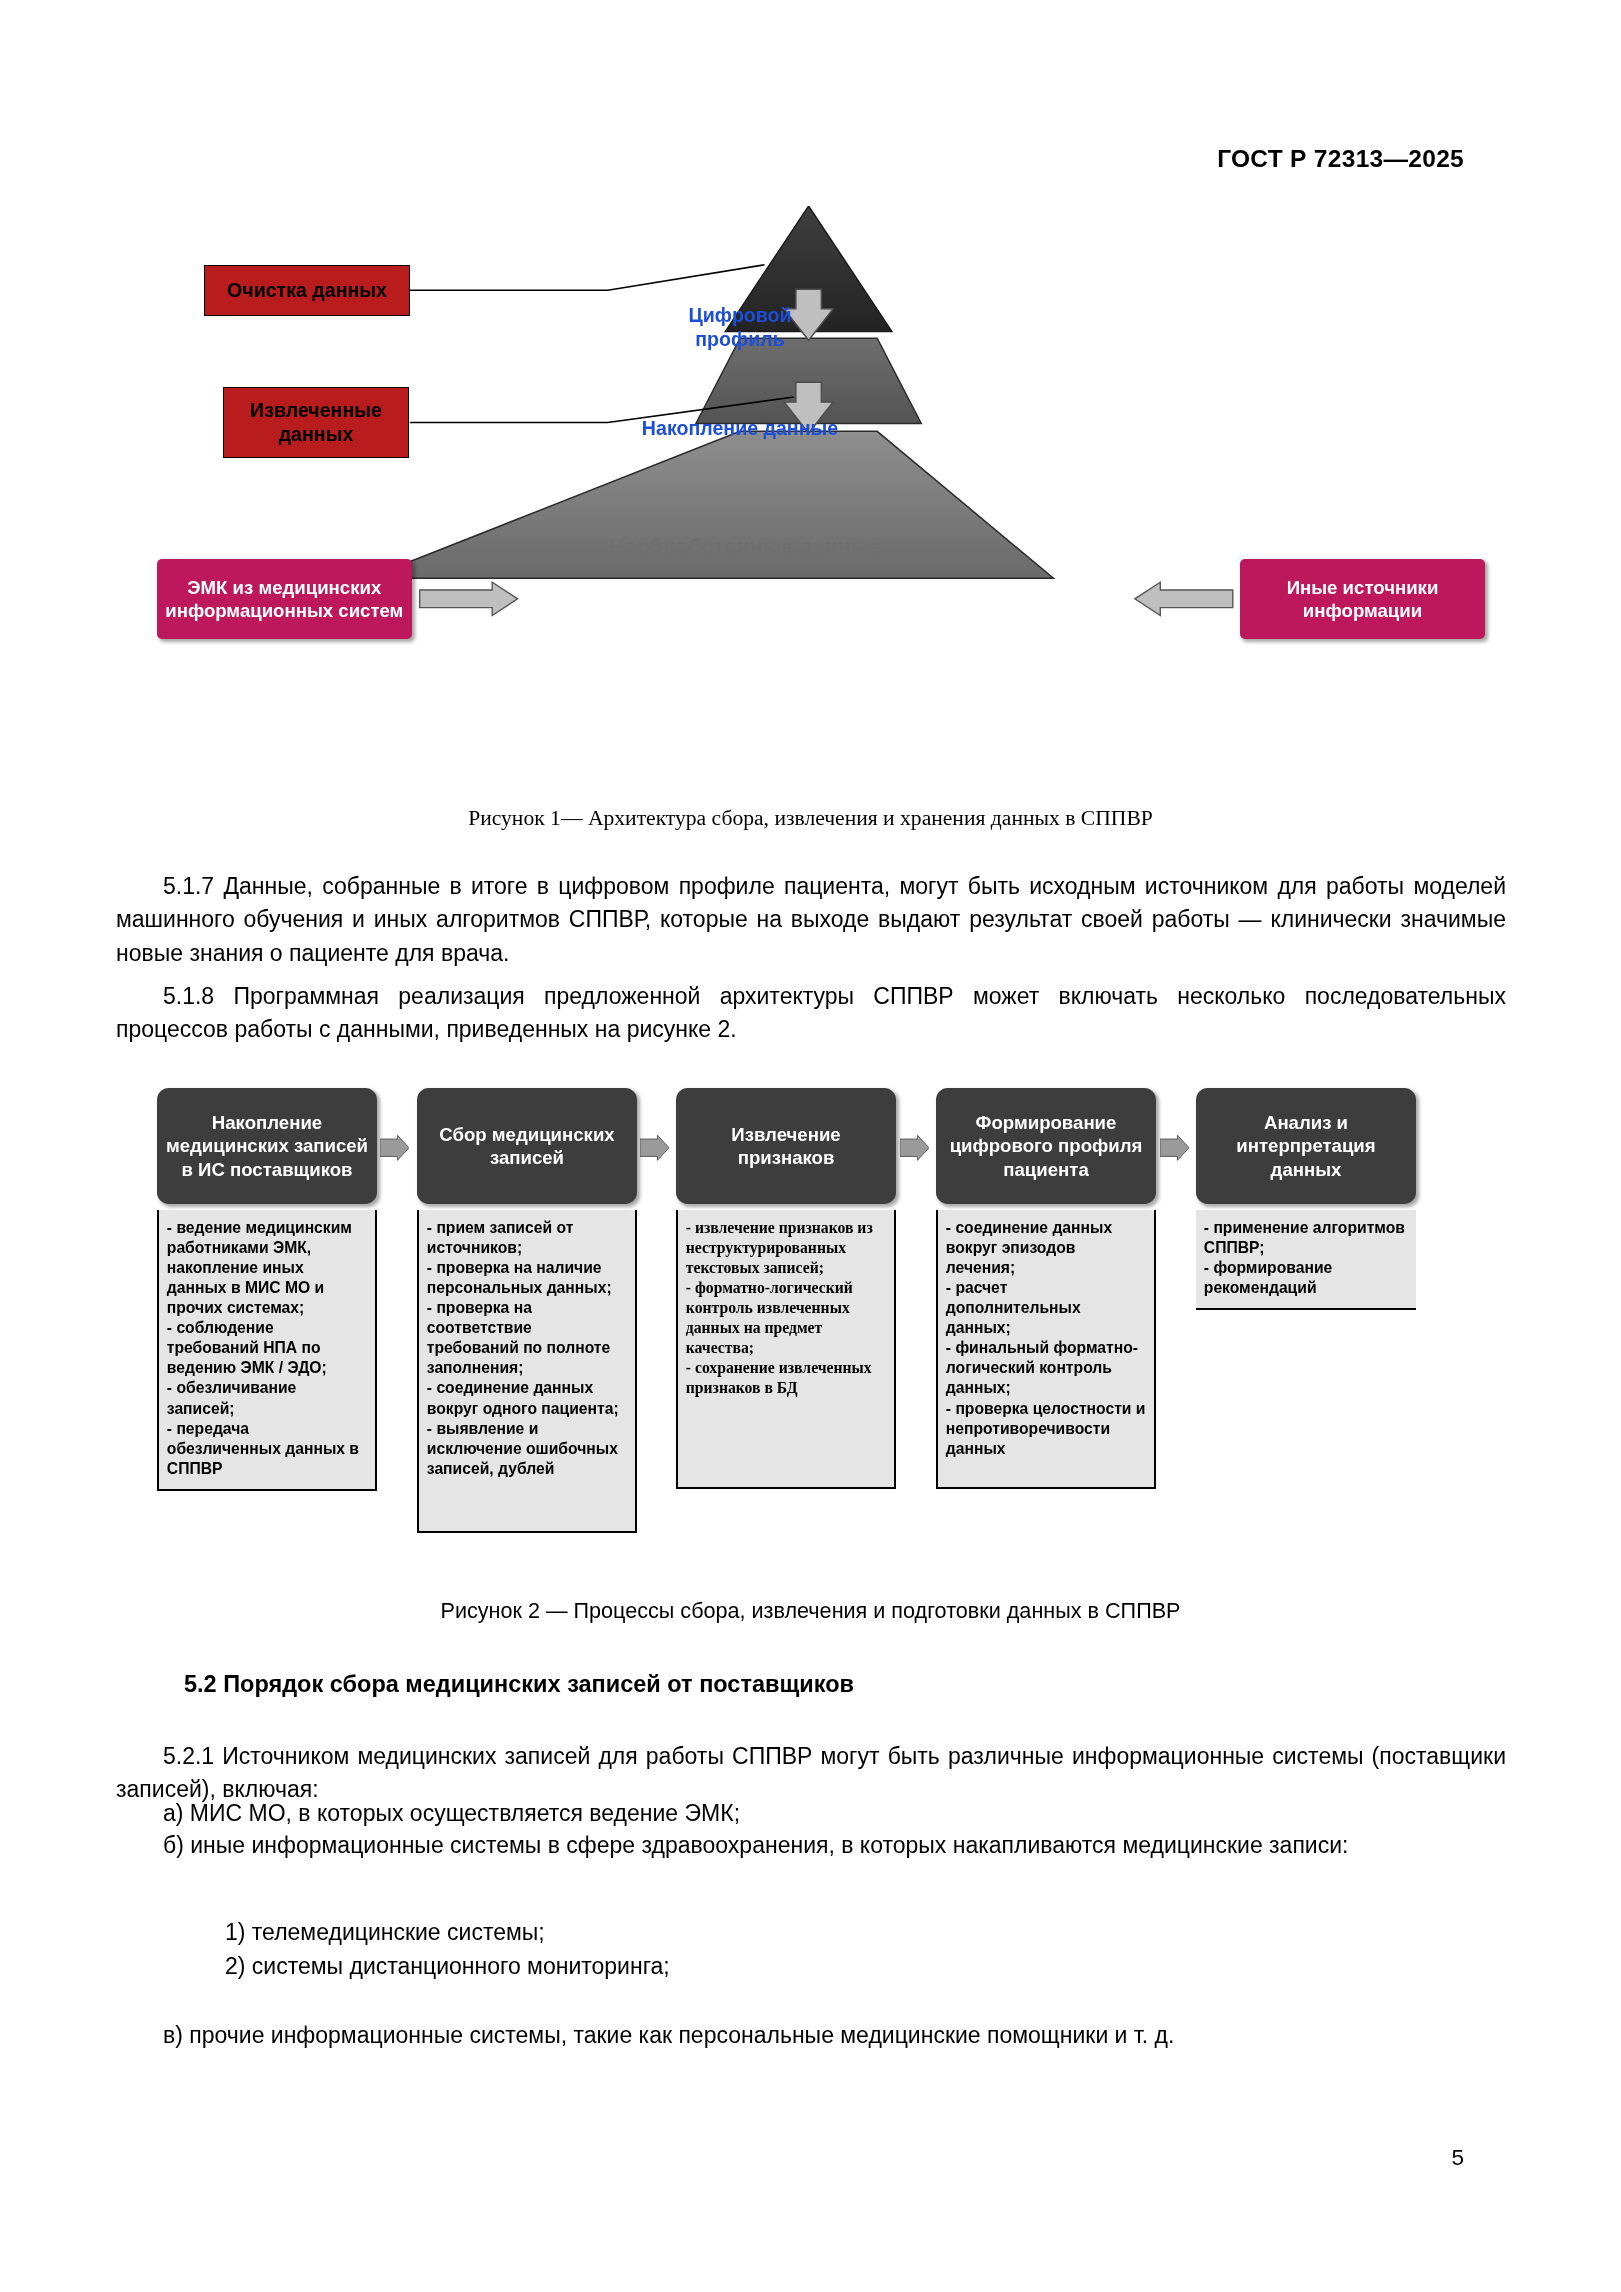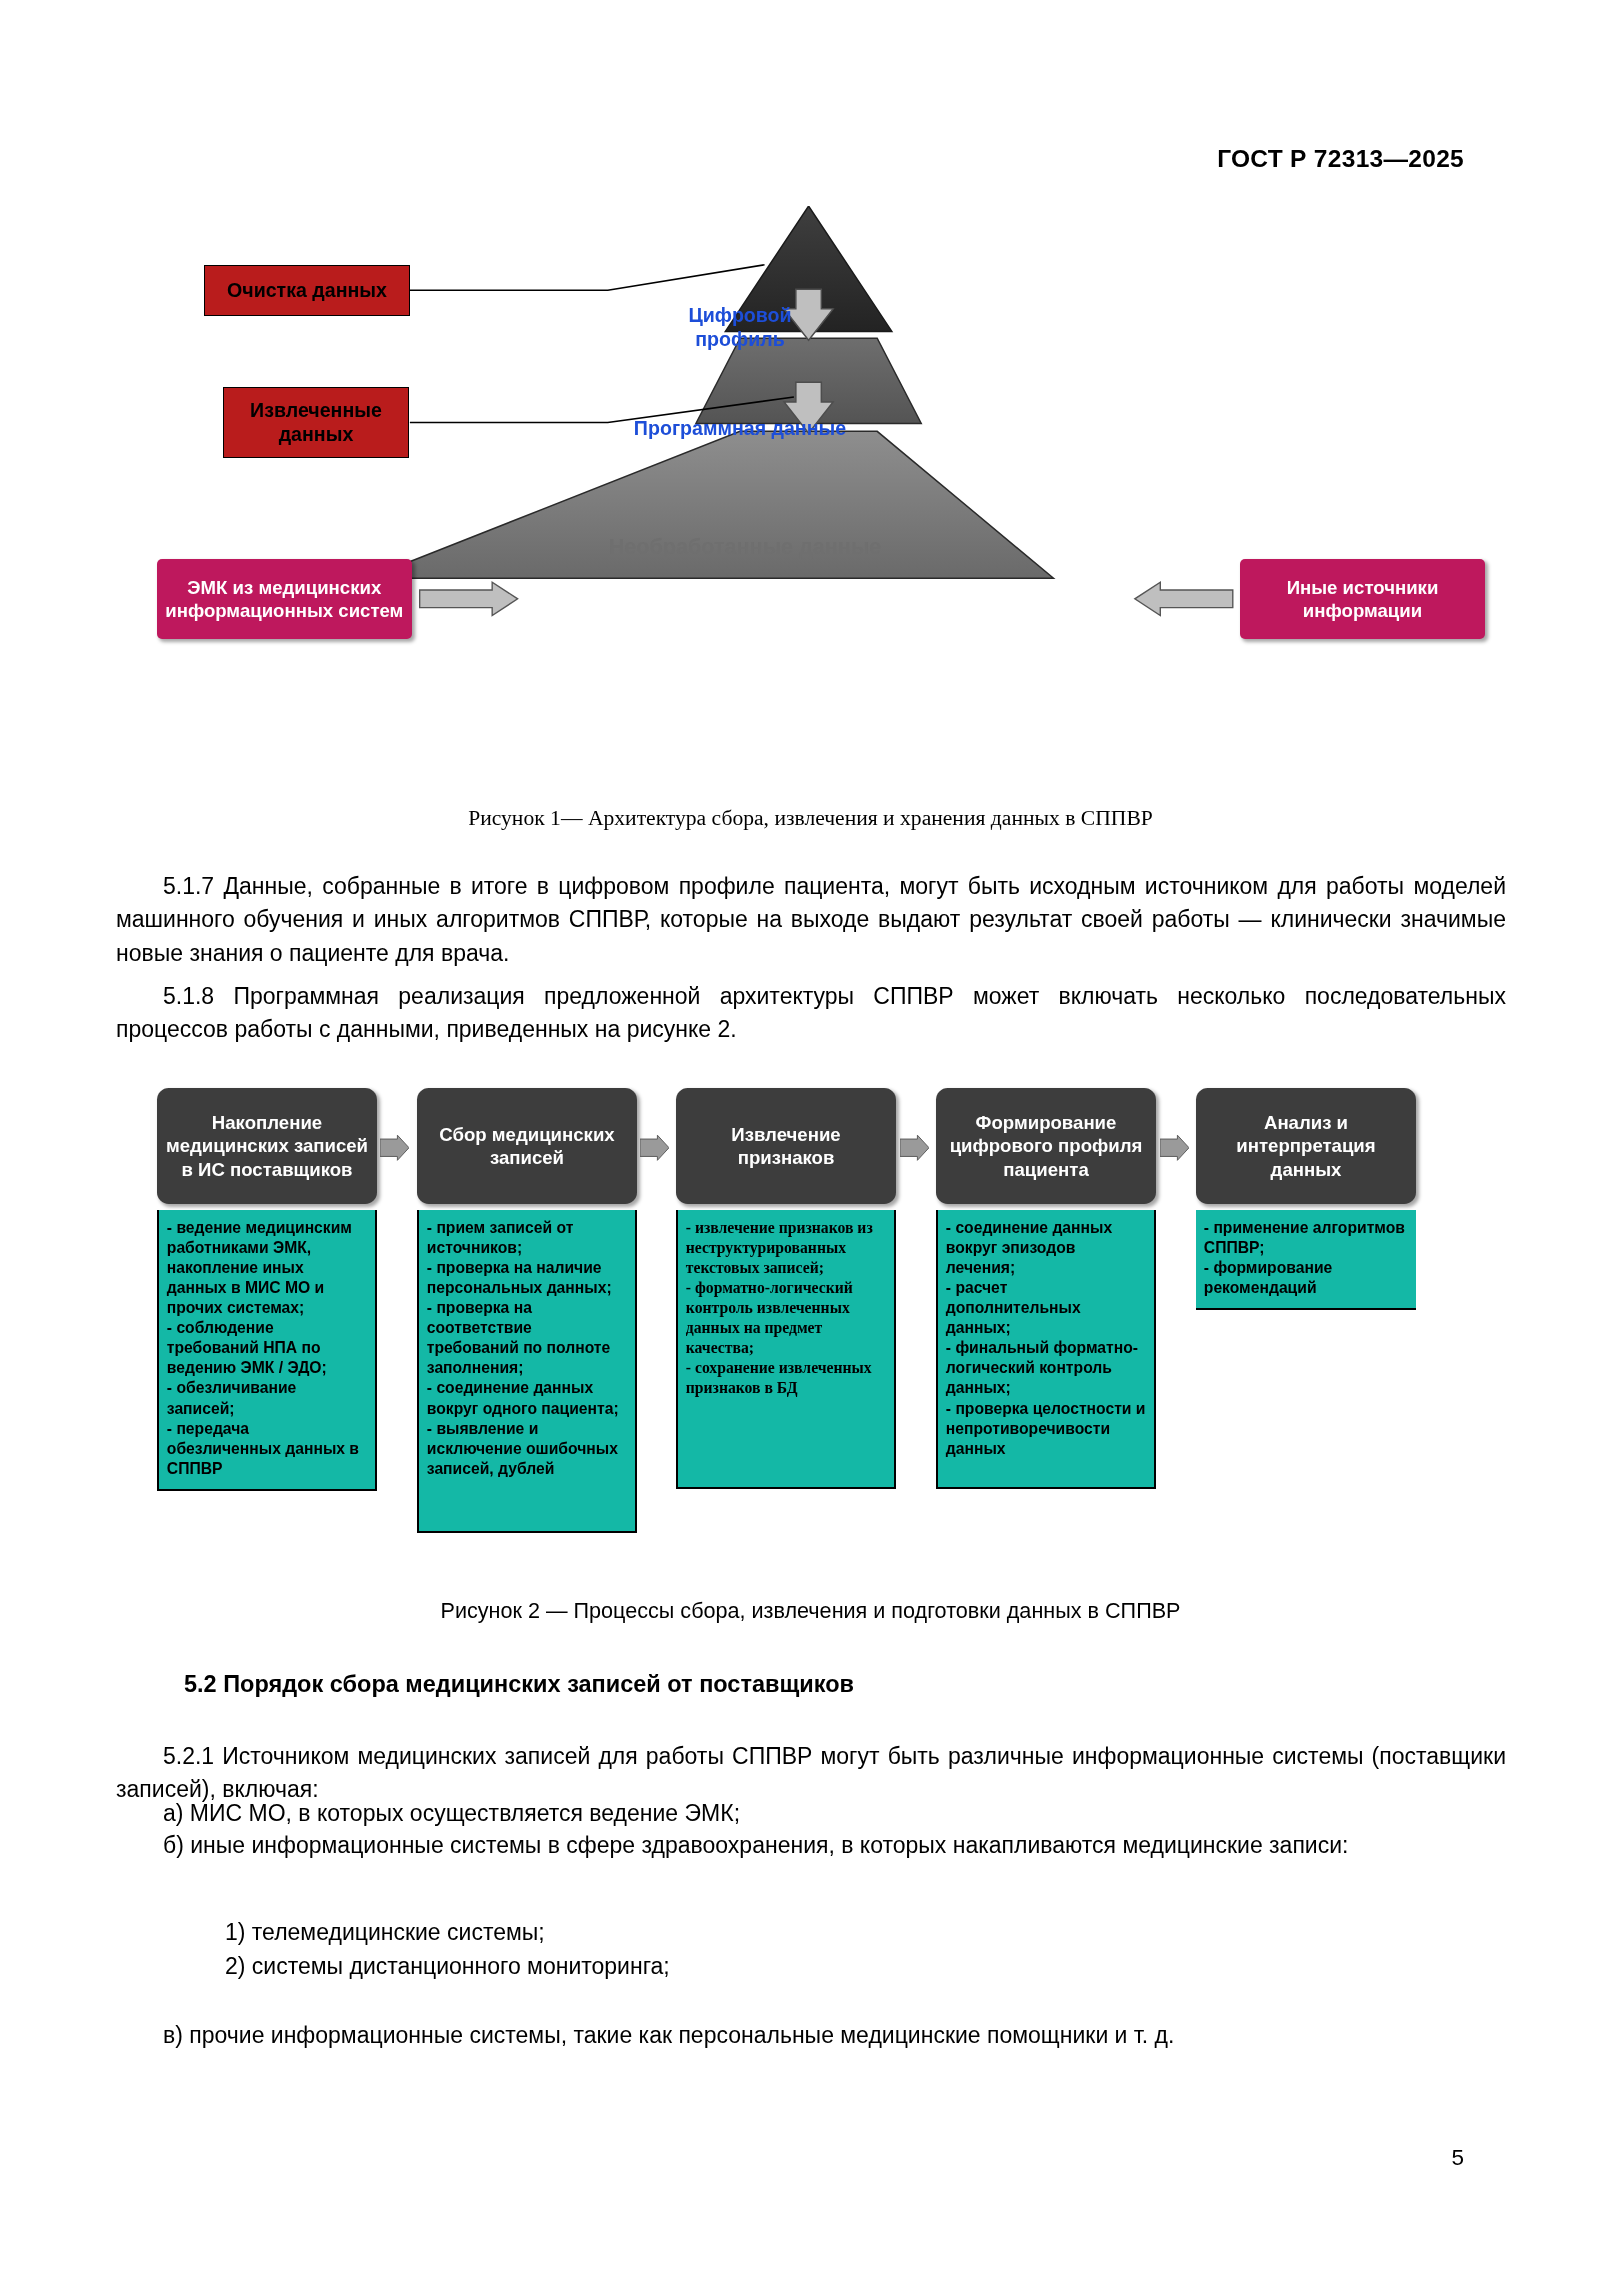--- a/index.html
+++ b/index.html
@@ -151,21 +151,21 @@
     border-right: 2px solid #000;
     border-bottom: 2px solid #000;
     border-top: none;
     margin-top: 5.9px;
     padding: 7.8px 7.8px 9.8px 7.8px;
     font-size: 15.7px;
     font-weight: bold;
     line-height: 1.28;
     box-sizing: border-box;
     min-height: 279px;
-    background: #14b8a6;
+    background: #e5e5e5;
   }
   .proc-body.nob { border-left: none; border-right: none; }
   .arrow-sep {
     position: absolute;
     top: 47px;
     width: 29px;
     height: 25.5px;
   }
   #cap2 { left: 0; top: 1598px; }
   
@@ -228,21 +228,21 @@
       <path d="M268,221 L470,221 L660,195" fill="none" stroke="#000" stroke-width="1.6"></path>
 
       <polygon points="278,392 352,392 352,384 378,401 352,418 352,410 278,410" fill="#bfbfbf" stroke="#555" stroke-width="1.4"></polygon>
       <polygon points="1108,392 1034,392 1034,384 1008,401 1034,418 1034,410 1108,410" fill="#bfbfbf" stroke="#555" stroke-width="1.4"></polygon>
     </svg>
 
     <div class="lbl-box" id="lbl-cleaning">Очистка данных</div>
     <div class="lbl-box" id="lbl-extract">Извлеченные данных</div>
 
     <div class="pyr-text" id="pyr-top-text">Цифровой профиль</div>
-    <div class="pyr-text" id="pyr-mid-text">Программная данные</div>
+    <div class="pyr-text" id="pyr-mid-text">Накопление данные</div>
     <div class="pyr-text" id="pyr-bot-text">Необработанные данные</div>
 
     <div class="dark-box" id="box-emk">ЭМК из медицинских информационных систем</div>
     <div class="dark-box" id="box-other">Иные источники информации</div>
   </div>
 
   <div class="fig-caption" id="cap1">Рисунок 1— Архитектура сбора, извлечения и хранения данных в СППВР</div>
 
   <div class="para" id="p517"><span class="ind"></span><span>5.1.7 Данные, собранные в итоге в цифровом профиле пациента, могут быть исходным источником для работы моделей машинного обучения и иных алгоритмов СППВР, которые на выходе выдают результат своей работы — клинически значимые новые знания о пациенте для врача.</span></div>
   <div class="para" id="p518"><span class="ind"></span><span>5.1.8 Программная реализация предложенной архитектуры СППВР может включать несколько последовательных процессов работы с данными, приведенных на рисунке 2.</span></div>

